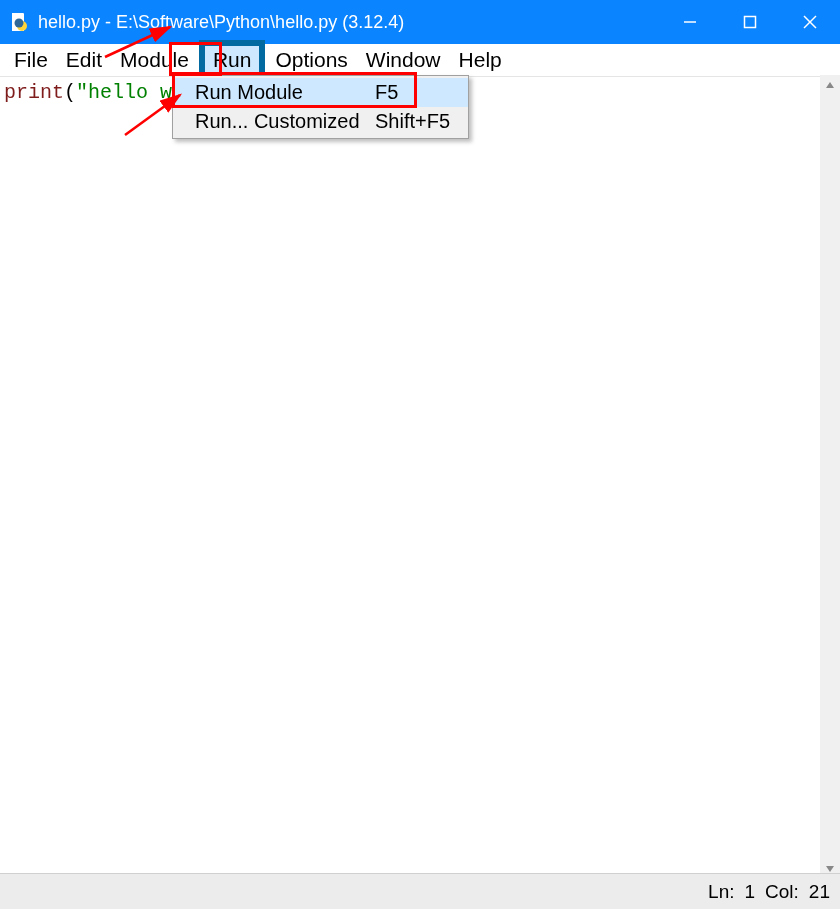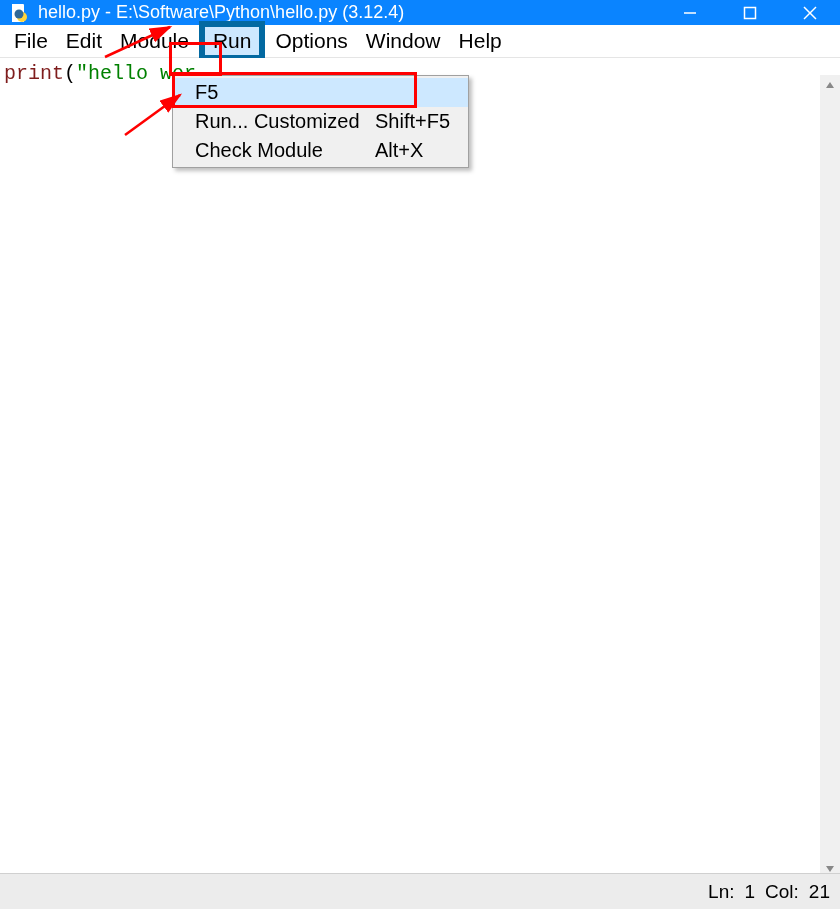--- a/index.html
+++ b/index.html
@@ -7,21 +7,21 @@
     font-family: "Segoe UI", Tahoma, sans-serif;
     width: 840px;
     height: 909px;
     background: #fff;
     overflow: hidden;
     position: relative;
   }
   .titlebar {
     background: #0a84ff;
     color: #fff;
-    height: 25px;
+    height: 44px;
     display: flex;
     align-items: center;
     padding-left: 8px;
     font-size: 18px;
   }
   .titlebar-icon {
     width: 22px; height: 22px;
     margin-right: 8px;
     position: relative;
     display: inline-flex;
@@ -194,29 +194,26 @@
   <div class="menuitem active">Run</div>
   <div class="menuitem">Options</div>
   <div class="menuitem">Window</div>
   <div class="menuitem">Help</div>
 </div>
 
 <div class="editor-area"><span class="code-kw">print</span><span class="code-paren">(</span><span class="code-str">"</span><span class="code-str">hello wor</span></div>
 
 <div class="dropdown">
   <div class="dropdown-row highlight">
+    <span class="dd-label">Run Module</span>
     <span class="dd-short">F5</span>
   </div>
   <div class="dropdown-row">
     <span class="dd-label">Run... Customized</span>
     <span class="dd-short">Shift+F5</span>
-  </div>
-  <div class="dropdown-row">
-    <span class="dd-label">Check Module</span>
-    <span class="dd-short">Alt+X</span>
   </div>
 </div>
 
 <div class="menuitem-highlight-box"></div>
 <div class="dropdown-highlight-box"></div>
 
 <svg class="arrow" style="left:100px; top:12px;" width="90" height="50">
   <defs>
       <marker id="ah1" markerWidth="10" markerHeight="10" refX="8" refY="3" orient="auto">
         <path d="M0,0 L0,6 L9,3 z" fill="#ff0000"></path>

